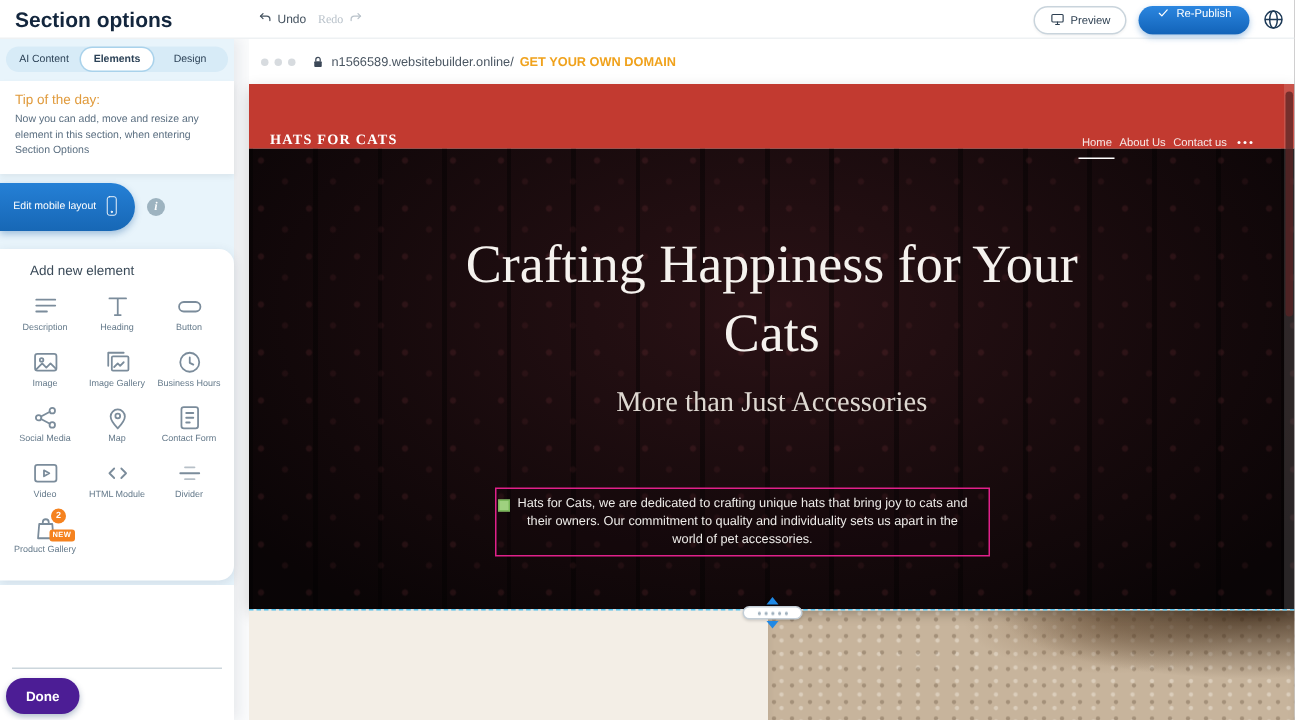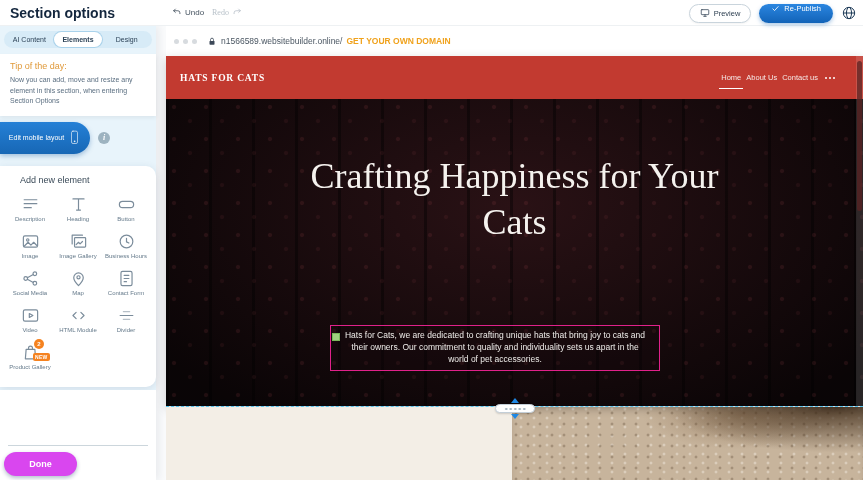--- a/index.html
+++ b/index.html
@@ -38,32 +38,32 @@
   .add-title { font-size:9px; color:#3a4a58; margin-left:14px; }
   .el-grid { margin-top:10px; display:grid; grid-template-columns:repeat(3,1fr); row-gap:9px; }
   .el-item { position:relative; background:none; border:none; display:flex; flex-direction:column; align-items:center; gap:2px; cursor:pointer; font-family:inherit; }
   .el-icon { display:flex; }
   .el-icon svg { width:19px; height:19px; stroke:#7b8c9b; fill:none; stroke-width:1.5; stroke-linecap:round; stroke-linejoin:round; }
   .el-label { font-size:6px; color:#64798a; text-align:center; line-height:1.2; max-width:44px; }
   .badge-2 { position:absolute; top:-4px; left:28px; width:10px; height:10px; border-radius:50%; background:#f5821f; color:#fff; font-size:6px; font-weight:bold; display:flex; align-items:center; justify-content:center; }
   .badge-new { position:absolute; top:10px; left:27px; background:#f5821f; color:#fff; font-size:5px; font-weight:bold; padding:1px 2px; border-radius:2px; letter-spacing:.3px; }
   .sb-bottomfill { position:absolute; left:0; right:0; bottom:0; height:90px; background:#fff; }
   .sb-divider { position:absolute; left:8px; right:8px; bottom:34px; height:1px; background:#ccd6dc; }
-  .done-btn { position:absolute; left:4px; bottom:4px; width:73px; height:24px; border:none; border-radius:13px; background:#d946ef; color:#fff; font-size:9px; font-weight:bold; font-family:inherit; cursor:pointer; box-shadow:0 2px 4px rgba(0,40,90,.3); }
+  .done-btn { position:absolute; left:4px; bottom:4px; width:49px; height:24px; border:none; border-radius:13px; background:#4c1d95; color:#fff; font-size:9px; font-weight:bold; font-family:inherit; cursor:pointer; box-shadow:0 2px 4px rgba(0,40,90,.3); }
 
   
   .browser { position:absolute; left:166px; top:26px; right:0; bottom:0; }
   .browser-bar { height:30px; background:#fff; display:flex; align-items:center; padding:0 8px; }
   .bdot { width:5px; height:5px; border-radius:50%; background:#d7dbdf; margin-right:4px; }
   .lock { display:flex; margin:0 4px 0 6px; }
   .url { font-size:8.5px; color:#4a5662; }
   .domain-cta { font-size:8.5px; font-weight:bold; color:#f0a21c; margin-left:4px; cursor:pointer; text-decoration:none; }
 
   .site { position:absolute; top:30px; left:0; right:0; height:350px; overflow:hidden; box-shadow:0 3px 10px rgba(0,0,0,.18); }
-  .site-header { height:43px; background:#c23a30; display:flex; align-items:center; padding:0 26px 0 14px; position:relative; z-index:2; }
+  .site-header { height:43px; background:#c23a30; display:flex; align-items:flex-end; padding:0 26px 0 14px; position:relative; z-index:2; }
   .logo { font-family:"Liberation Serif", serif; font-size:9.5px; font-weight:bold; color:#fff; letter-spacing:.8px; cursor:pointer; }
   .site-nav { margin-left:auto; display:flex; align-items:center; gap:5px; font-size:7.5px; color:#f6e8e6; }
   .nav-link { cursor:pointer; position:relative; }
   .nav-link.active::after { content:""; position:absolute; left:-2px; right:-2px; bottom:-7px; height:1.5px; background:#fff; }
   .nav-more { display:flex; gap:2px; cursor:pointer; padding:2px; }
   .nav-more i { width:2px; height:2px; border-radius:50%; background:#fff; }
 
   .hero { position:absolute; top:43px; left:0; right:0; bottom:0; text-align:center;
     background-color:#150a0d;
     background-image:
@@ -318,20 +318,21 @@
           <a class="nav-link">Contact us</a>
           <span class="nav-more">
               <i></i>
               <i></i>
               <i></i>
             </span>
         </nav>
       </div>
       <div class="hero">
         <h1 class="hero-heading">Crafting Happiness for Your Cats</h1>
+        <div class="hero-sub">More than Just Accessories</div>
         <div class="para-box">Hats for Cats, we are dedicated to crafting unique hats that bring joy to cats and their owners. Our commitment to quality and individuality sets us apart in the world of pet accessories.</div>
         <span class="green-handle"></span>
       </div>
       <div class="scrollbar">
         <div class="scroll-thumb"></div>
       </div>
     </div>
 
     <div class="below">
       <div class="carpet"></div>

